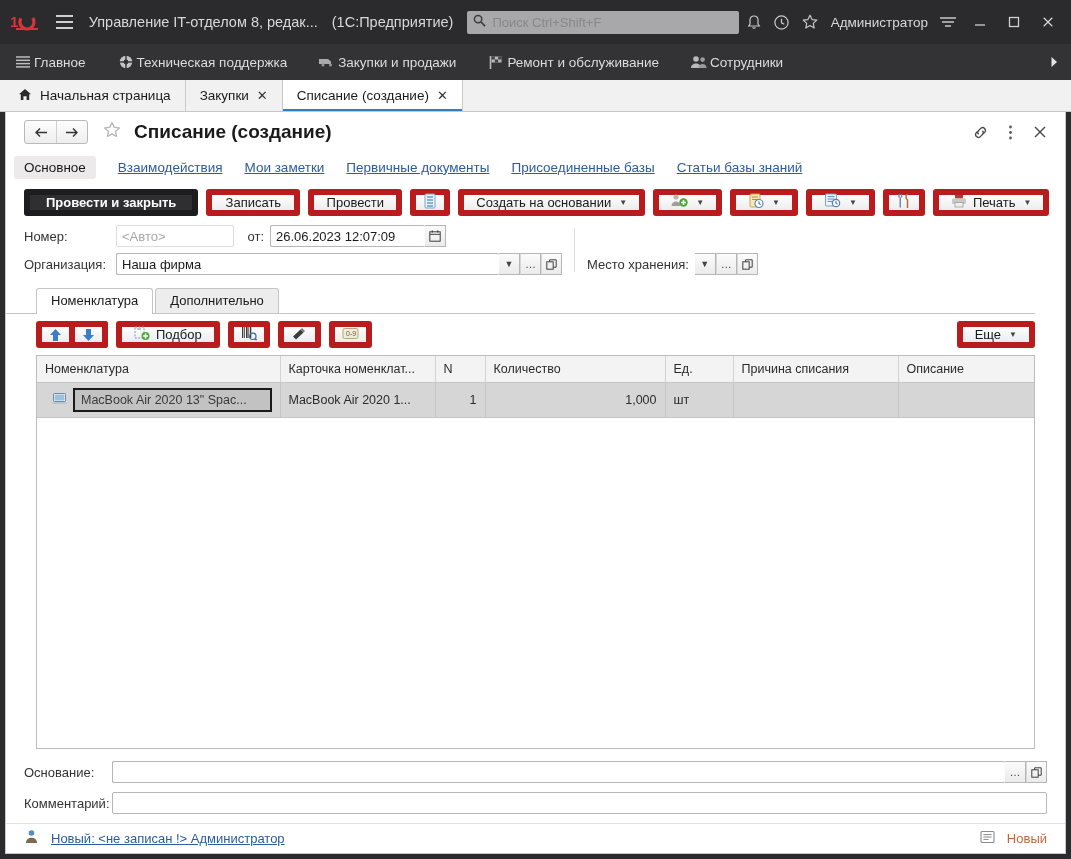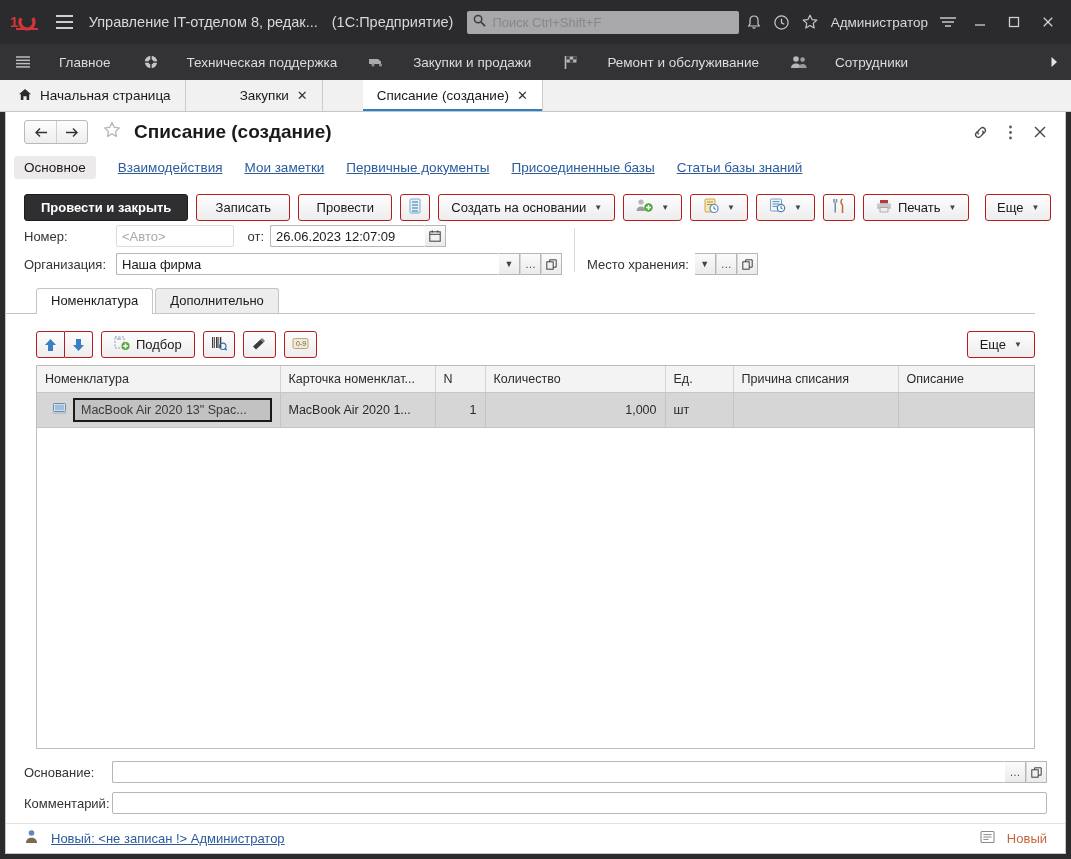--- a/index.html
+++ b/index.html
@@ -70,41 +70,40 @@
 
   
   .menubar {
     height: 36px; flex: 0 0 36px;
     background: #333336;
     display: flex; align-items: center;
     padding-left: 14px;
     gap: 0;
   }
   .menu-item {
-    display: flex; align-items: center; gap: 27px;
+    display: flex; align-items: center; gap: 2px;
     padding: 0 15px 0 0; margin-right: 16px;
     color: #dcdcdf; font-size: 13.5px; white-space: nowrap; cursor: pointer;
     height: 100%;
   }
   .menu-item .mi-ico { width: 18px; height: 18px; display: flex; align-items: center; justify-content: center; }
   .menu-more {
     position: absolute; right: 0; top: 44px;
     width: 34px; height: 36px;
     display: flex; align-items: center; justify-content: center;
     color: #e4e4e6; cursor: pointer; font-size: 12px;
   }
 
   
   .tabstrip {
     height: 32px; flex: 0 0 32px;
     background: #f1f1f1;
     border-bottom: 1px solid #c6c6c6;
     display: flex; align-items: stretch;
     padding-left: 6px;
-    gap: 40px;
   }
   .tab {
     display: flex; align-items: center; gap: 8px;
     padding: 0 14px;
     font-size: 13.5px; color: #1a1a1a;
     border-right: 1px solid #cbcbcb;
     background: #f1f1f1;
     cursor: pointer; position: relative;
     white-space: nowrap;
   }
@@ -171,28 +170,28 @@
   }
 
   
   .maintoolbar {
     height: 40px; flex: 0 0 40px;
     display: flex; align-items: center;
     padding: 0 14px 0 18px; gap: 8px;
   }
   .btn {
     height: 27px;
-    border: 1px solid #b91c1c;
+    border: 6px solid #b91c1c;
     border-radius: 3px;
     background: linear-gradient(#fdfdfd, #ededed);
     display: flex; align-items: center; justify-content: center;
     gap: 6px;
     padding: 0 12px;
     font-size: 13px; color: #1a1a1a;
-    cursor: pointer; white-space: nowrap; margin-top: 10px;
+    cursor: pointer; white-space: nowrap;
   }
   .btn.primary {
     background: #2f2f31; border-color: #1d1d1f; color: #ffffff;
     font-weight: bold; padding: 0 16px;
   }
   .btn.icononly { padding: 0 7px; }
   .btn .caret { font-size: 8px; color: #444; margin-left: 2px; }
   .mt-spacer { flex: 1 1 auto; }
 
   

